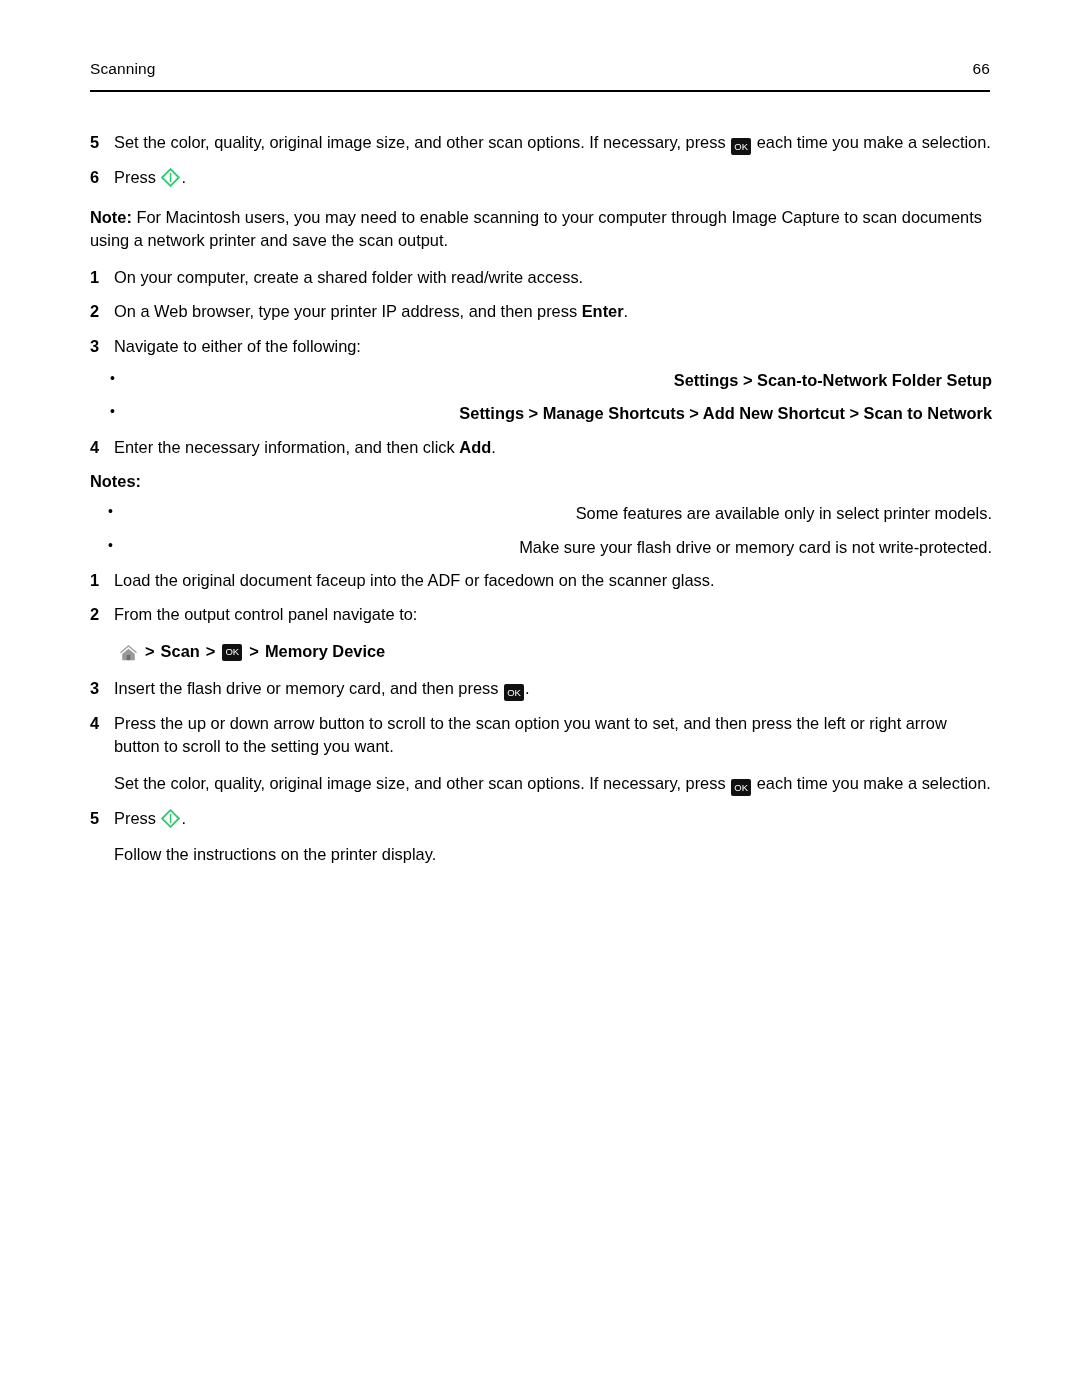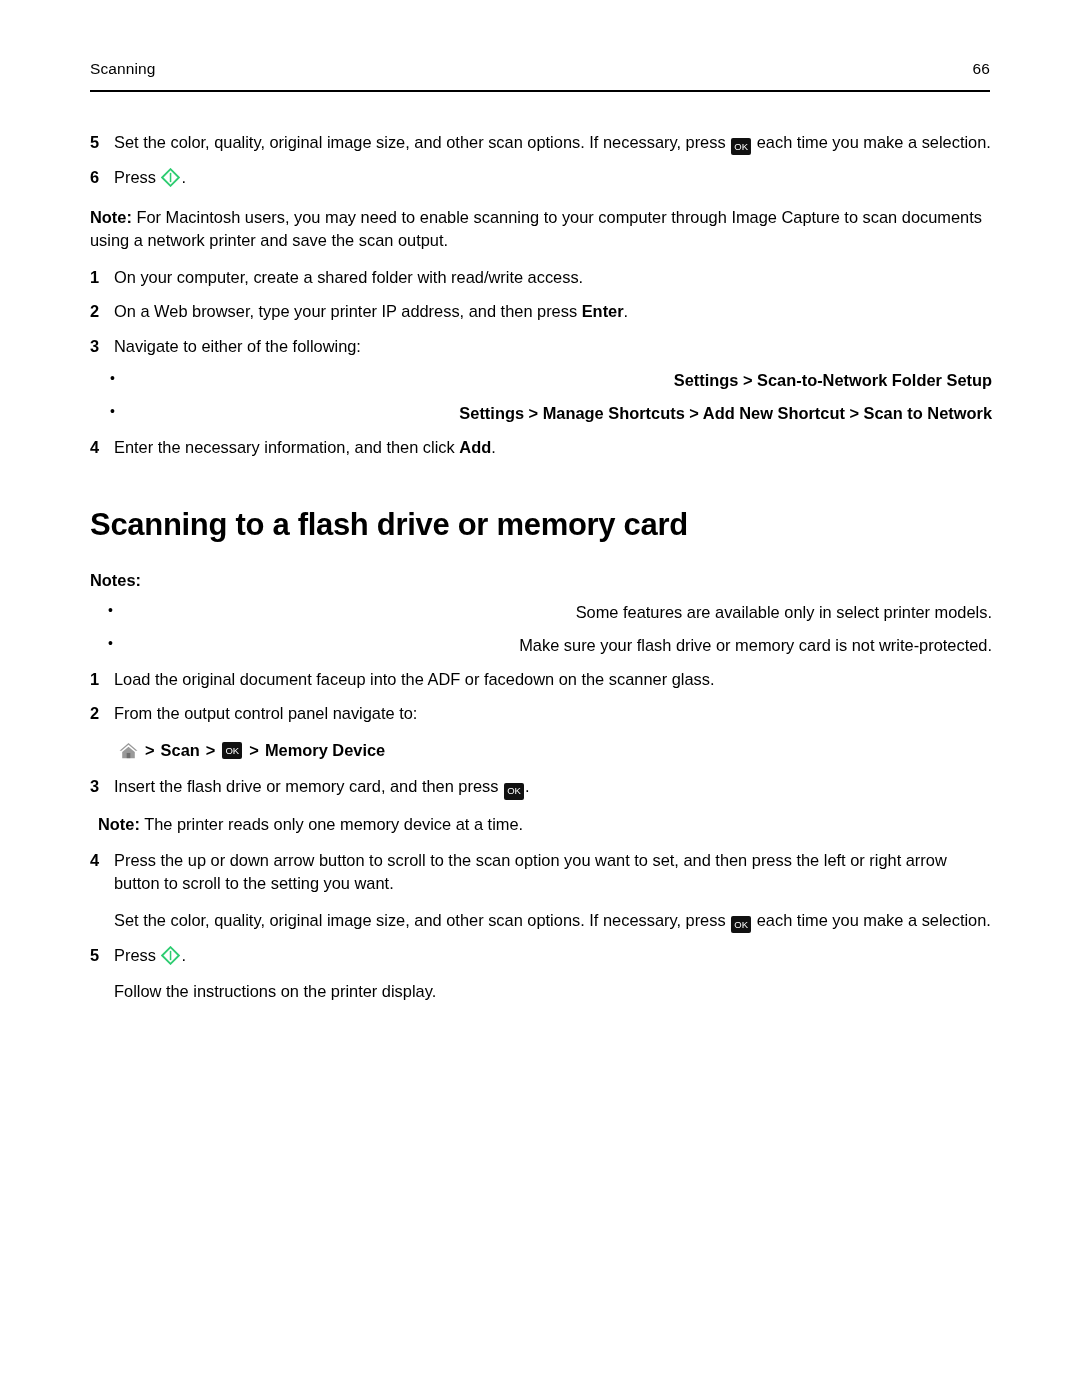--- a/index.html
+++ b/index.html
@@ -255,21 +255,20 @@
         <span class="btext">Settings &gt; Manage Shortcuts &gt; Add New Shortcut &gt; Scan to Network</span>
       </li>
     </ul>
 
     <div class="step">
       <span class="step-num">4</span>
       <span class="step-body"><span>Enter the necessary information, and then click </span><b>Add</b><span>.</span></span>
     </div>
 
 
-    <h1 class="chapter-heading">Scanning to a flash drive or memory card</h1>
 
     <p class="notes-label">Notes:</p>
 
     <ul class="bullets plain">
       <li>
         <span class="dot">•</span>
         <span class="btext">Some features are available only in select printer models.</span>
       </li>
       <li>
         <span class="dot">•</span>
@@ -299,21 +298,20 @@
       <span class="ok-key">OK</span>
       <span class="sep">&gt;</span>
       <span>Memory Device</span>
     </div>
 
     <div class="step">
       <span class="step-num">3</span>
       <span class="step-body"><span>Insert the flash drive or memory card, and then press </span><span class="ok-key">OK</span><span>.</span></span>
     </div>
 
-    <p class="sub-note"><span class="note-inline-label">Note:</span><span> The printer reads only one memory device at a time.</span></p>
 
     <div class="step">
       <span class="step-num">4</span>
       <span class="step-body">Press the up or down arrow button to scroll to the scan option you want to set, and then press the left or right arrow button to scroll to the setting you want.</span>
     </div>
 
     <p class="plain-para indent-para"><span>Set the color, quality, original image size, and other scan options. If necessary, press </span><span class="ok-key">OK</span><span> each time you make a selection.</span></p>
 
     <div class="step">
       <span class="step-num">5</span>

